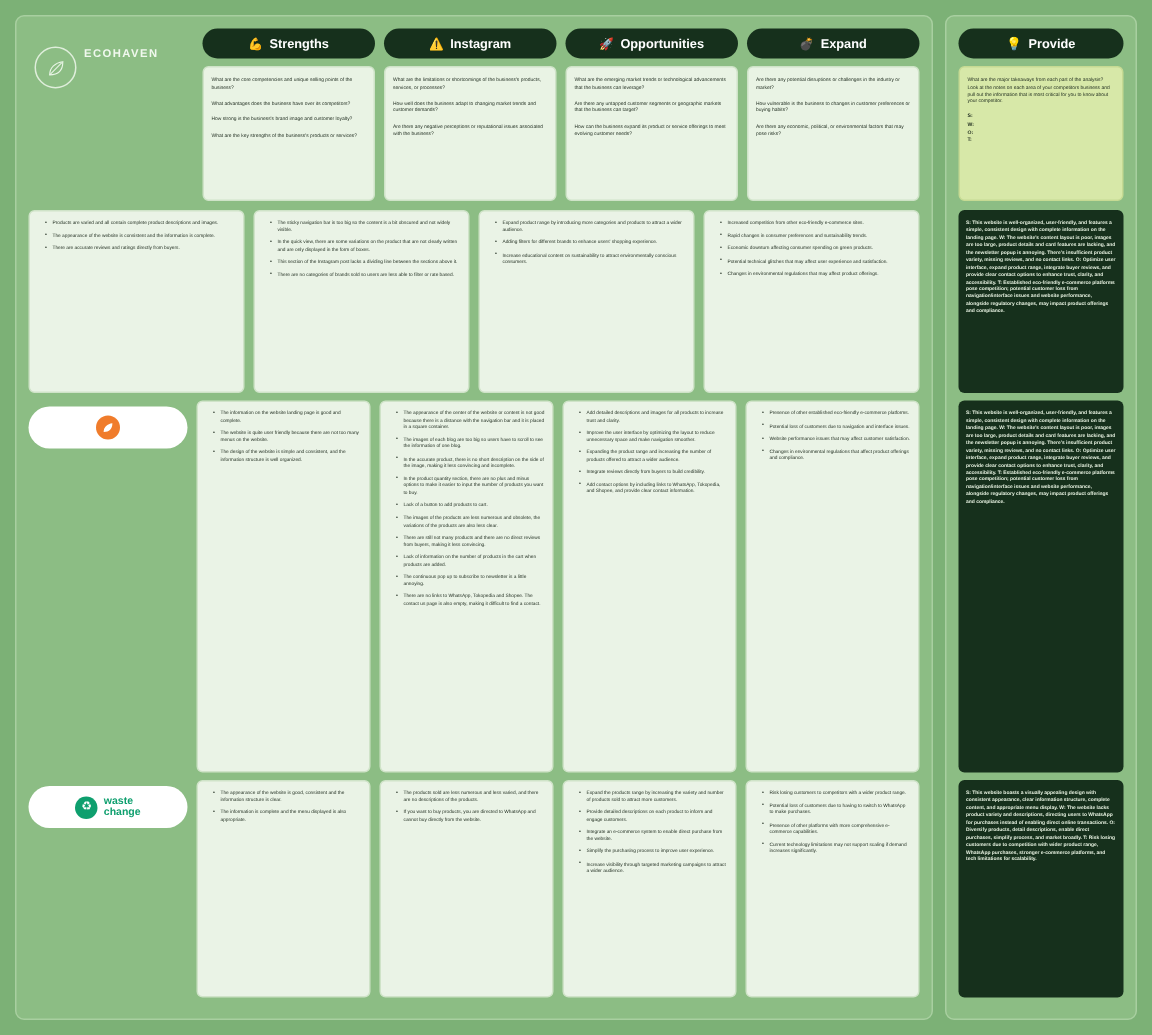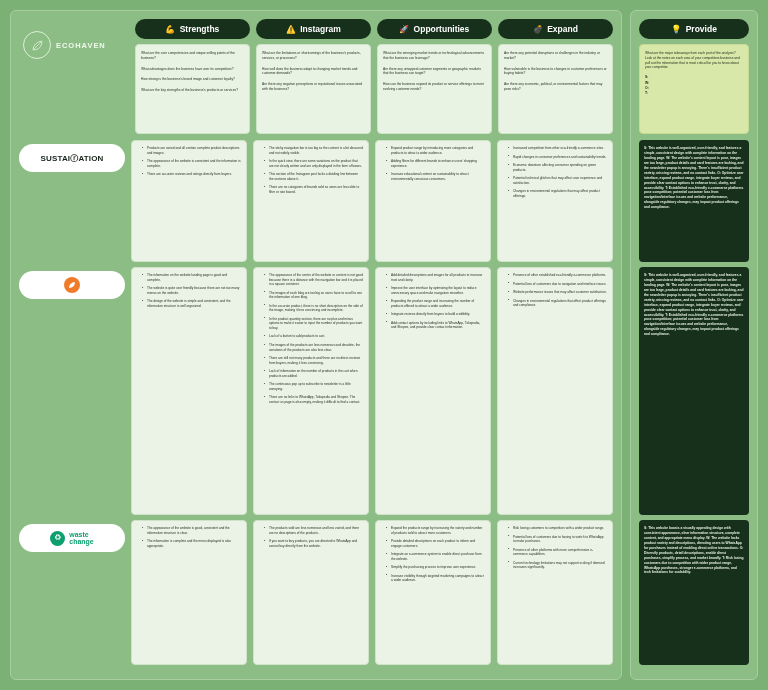--- a/index.html
+++ b/index.html
@@ -43,21 +43,21 @@
 
   
   .hdr-row{
     display:flex;
     gap:6px;
     align-items:flex-start;
   }
   .brandcell{
     flex:0 0 106px;
     display:flex;
-    align-items:center;
+    align-items:flex-start;
     gap:5px;
     padding-top:12px;
     padding-left:4px;
   }
   .leaf-logo{
     width:26px;height:26px;
     border-radius:50%;
     border:1px solid #dfeedb;
     display:flex;align-items:center;justify-content:center;
     color:#e9f5e6;
@@ -303,25 +303,20 @@
           <p>Are there any potential disruptions or challenges in the industry or market?</p>
           <p>How vulnerable is the business to changes in customer preferences or buying habits?</p>
           <p>Are there any economic, political, or environmental factors that may pose risks?</p>
         </div>
       </div>
     </div>
 
     <div class="rows">
 
       <div class="row r1">
-        <div class="logocell">
-          <div class="logocard">
-            <span class="logotext"><span>SUSTAI</span>ⓡ<span>ATION</span></span>
-          </div>
-        </div>
         <div class="cell">
           <ul>
             <li>Products are varied and all contain complete product descriptions and images.</li>
             <li>The appearance of the website is consistent and the information is complete.</li>
             <li>There are accurate reviews and ratings directly from buyers.</li>
           </ul>
         </div>
         <div class="cell">
           <ul>
             <li>The sticky navigation bar is too big so the content is a bit obscured and not widely visible.</li>

